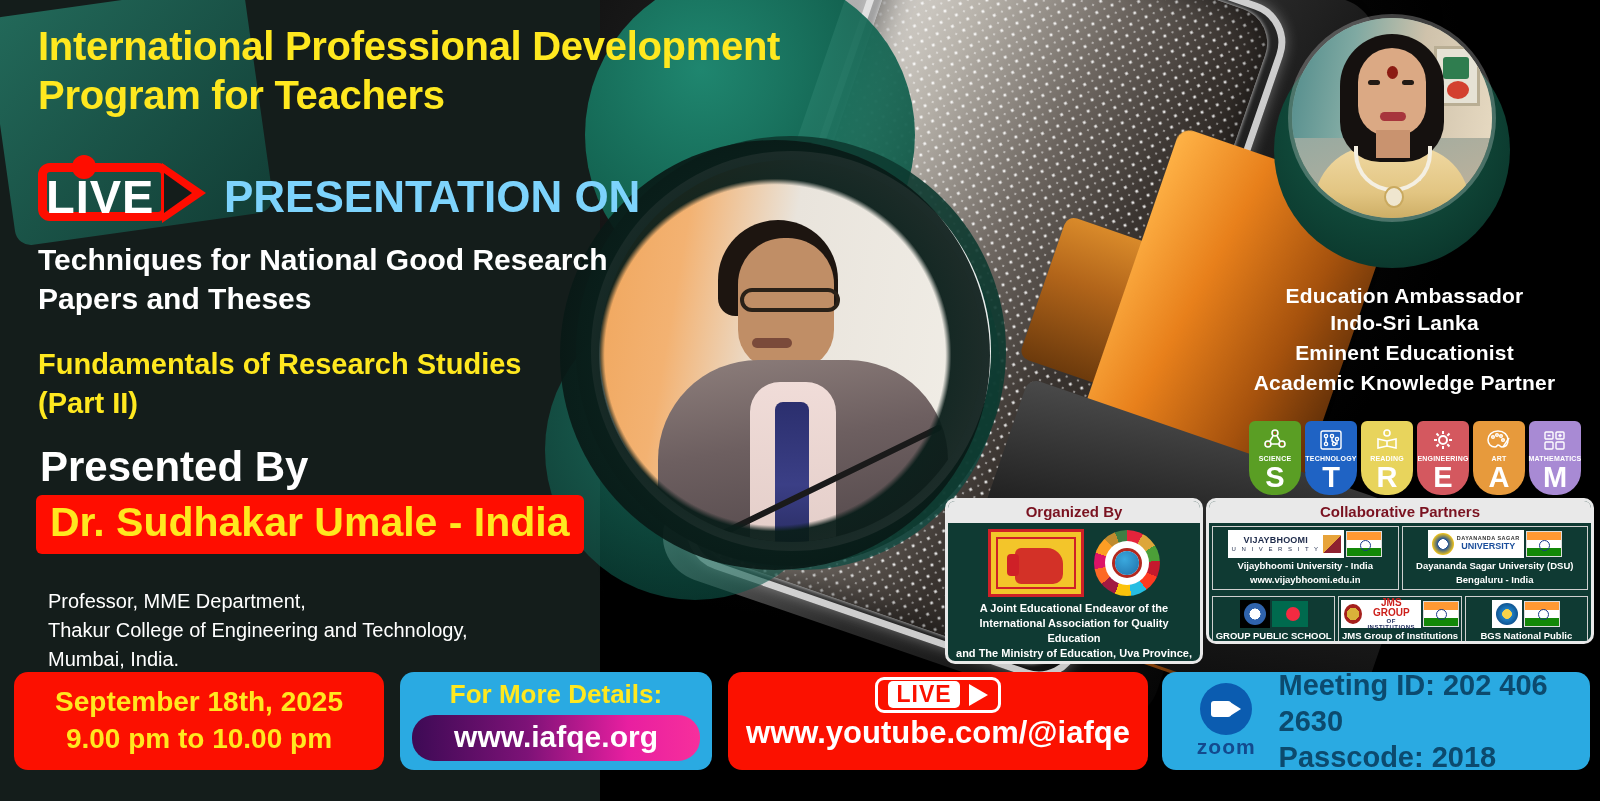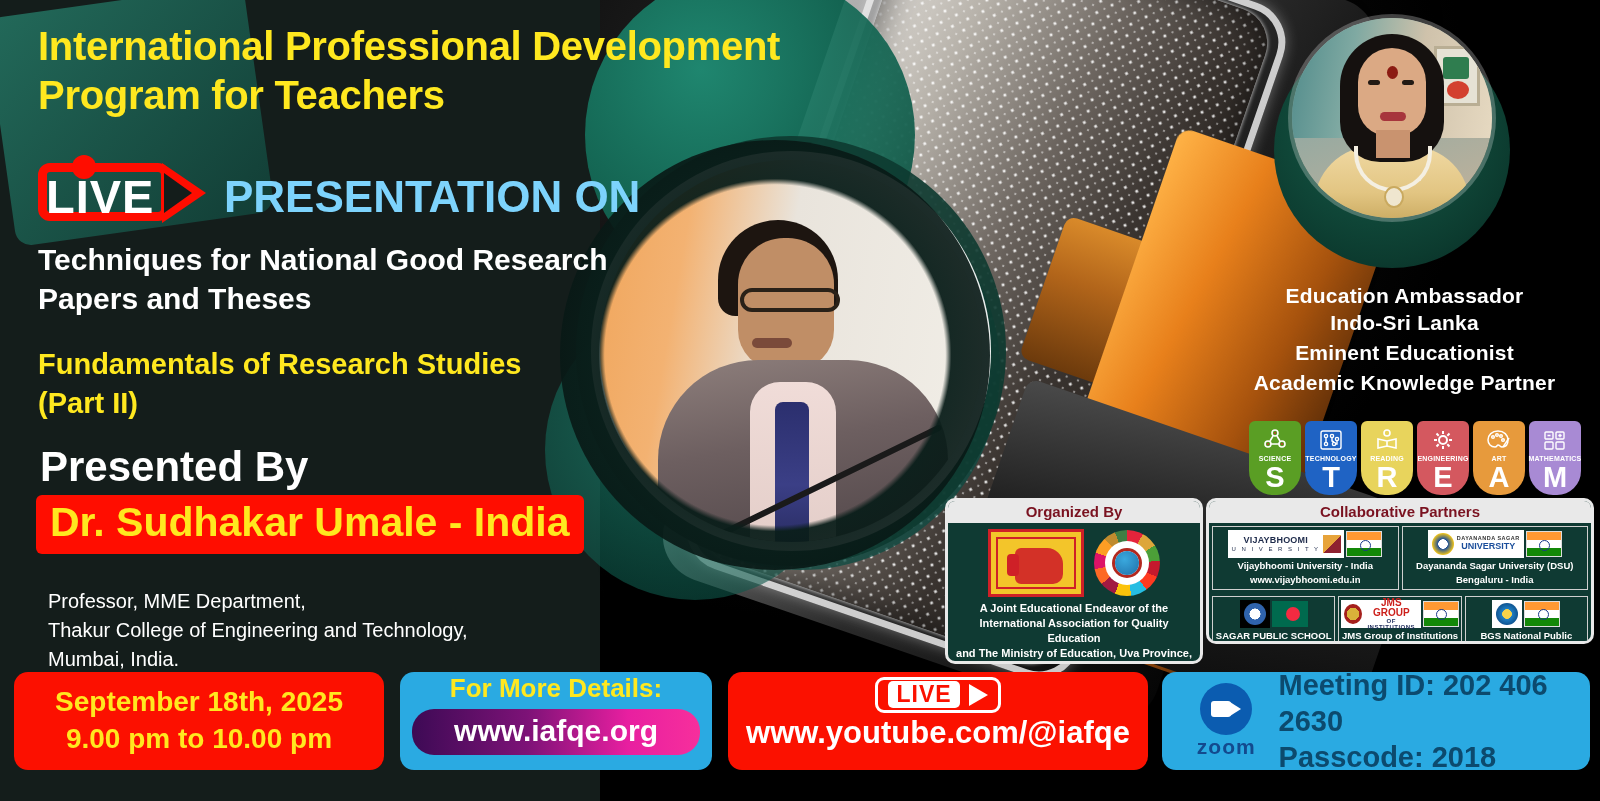--- a/index.html
+++ b/index.html
@@ -155,21 +155,21 @@
   .bottom { position:absolute; left:0; top:672px; width:1600px; height:110px; }
   .chip { position:absolute; border-radius:14px; }
   .chip-date {
     left:14px; top:0; width:370px; height:98px;
     background:#fc1000; display:flex; flex-direction:column;
     justify-content:center; align-items:center;
     color:#ffe81f; font-size:28px; font-weight:bold; line-height:1.32;
   }
   .chip-details {
     left:400px; top:0; width:312px; height:98px;
-    background:#2aaae2; padding-top:1px; text-align:center;
+    background:#2aaae2; padding-top:7px; text-align:center;
   }
   .chip-details .dlabel { color:#ffe81f; font-size:26px; font-weight:bold; }
   .chip-details .dsite {
     margin:5px 12px 0 12px; border-radius:22px; padding:5px 0 7px 0;
     background:linear-gradient(90deg,#3d0a55 0%,#7d1277 40%,#e81fa0 75%,#f72f9c 100%);
     color:#ffffff; font-size:30px; font-weight:bold;
   }
   .chip-youtube {
     left:728px; top:0; width:420px; height:98px;
     background:#fb1100; text-align:center; padding-top:5px;
@@ -597,21 +597,21 @@
     </div>
 
     <div class="partner-grid three">
       <div class="pcell">
         <div class="plogo-row">
           <div class="plogo blackbox" style="min-width:30px;">
             <span class="ebac-crest"></span>
           </div>
           <div class="flag-bd"></div>
         </div>
-        <div class="pcap">SAGAR PUBLIC SCHOOL</div>
+        <div class="pcap">GROUP PUBLIC SCHOOL</div>
         <div class="pcap">Savar, Dhaka, Bangladesh.</div>
       </div>
 
       <div class="pcell">
         <div class="plogo-row">
           <div class="plogo" style="min-width:70px;">
             <span class="jms">
               <span class="jcrest"></span>
               <span class="jtext">
                 <span>JMS GROUP</span>

